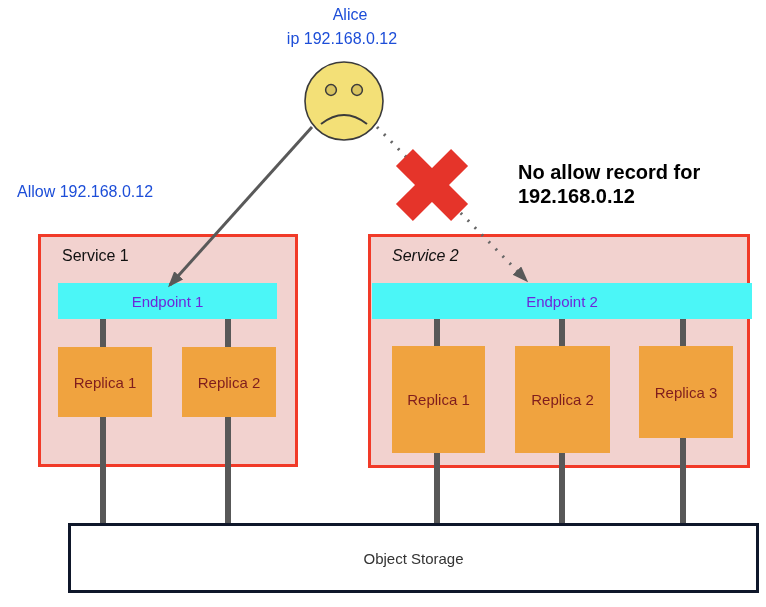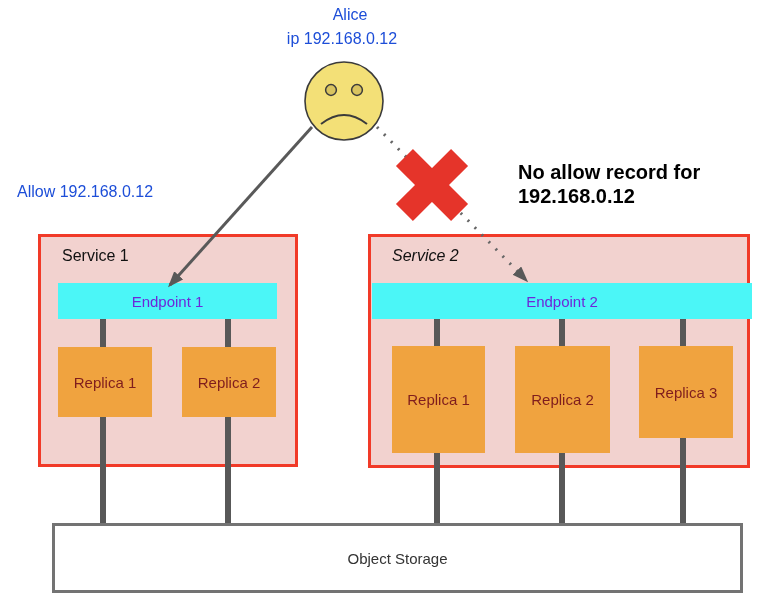--- a/index.html
+++ b/index.html
@@ -37,22 +37,22 @@
     display:flex; align-items:center; justify-content:center;
     font-size:15px; color:#7f1d1d;
   }
   .s1r1 { left:58px;  top:347px; width:94px; height:70px; }
   .s1r2 { left:182px; top:347px; width:94px; height:70px; }
   .s2r1 { left:392px; top:346px; width:93px; height:107px; }
   .s2r2 { left:515px; top:346px; width:95px; height:107px; }
   .s2r3 { left:639px; top:346px; width:94px; height:92px; }
 
   .storage-box {
-    position:absolute; left:52px; top:523px; width:691px; height:70px;
-    box-sizing:border-box; background:#ffffff; border:3px solid #737373;
+    position:absolute; left:68px; top:523px; width:691px; height:70px;
+    box-sizing:border-box; background:#ffffff; border:3px solid #0f172a;
     display:flex; align-items:center; justify-content:center;
     font-size:15px; color:#333;
   }
 
   
   .label { position:absolute; font-size:16px; color:#1d4ed8; white-space:nowrap; }
   .actor-name { left:298px; top:6px;  width:104px; text-align:center; }
   .actor-ip   { left:265px; top:30px; width:154px; text-align:center; }
   .allow-label{ left:17px;  top:183px; }
   .noallow-label {

